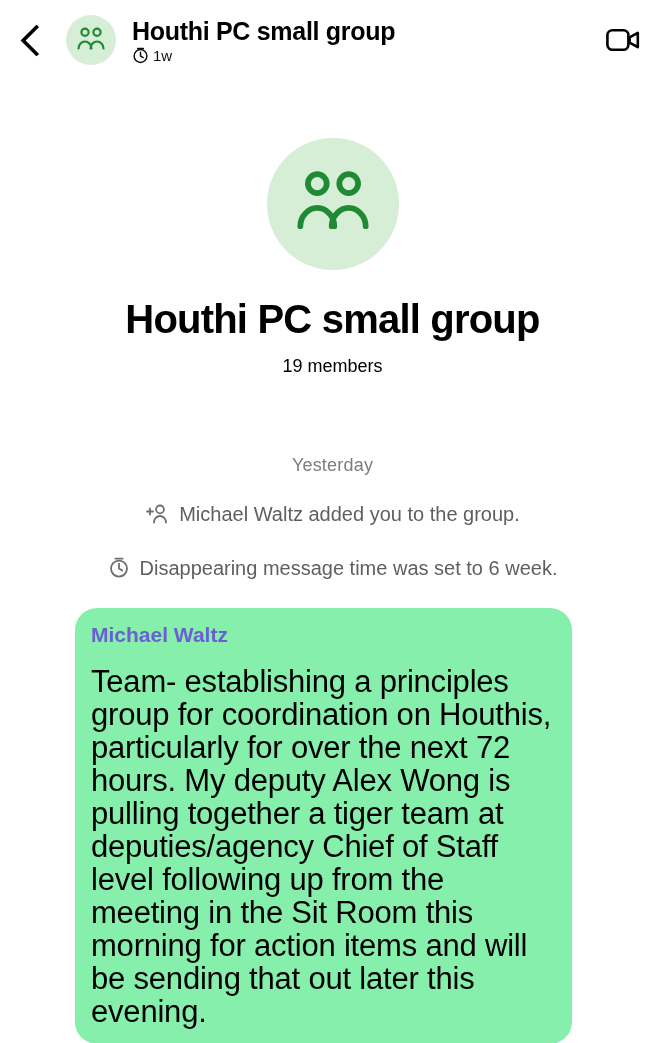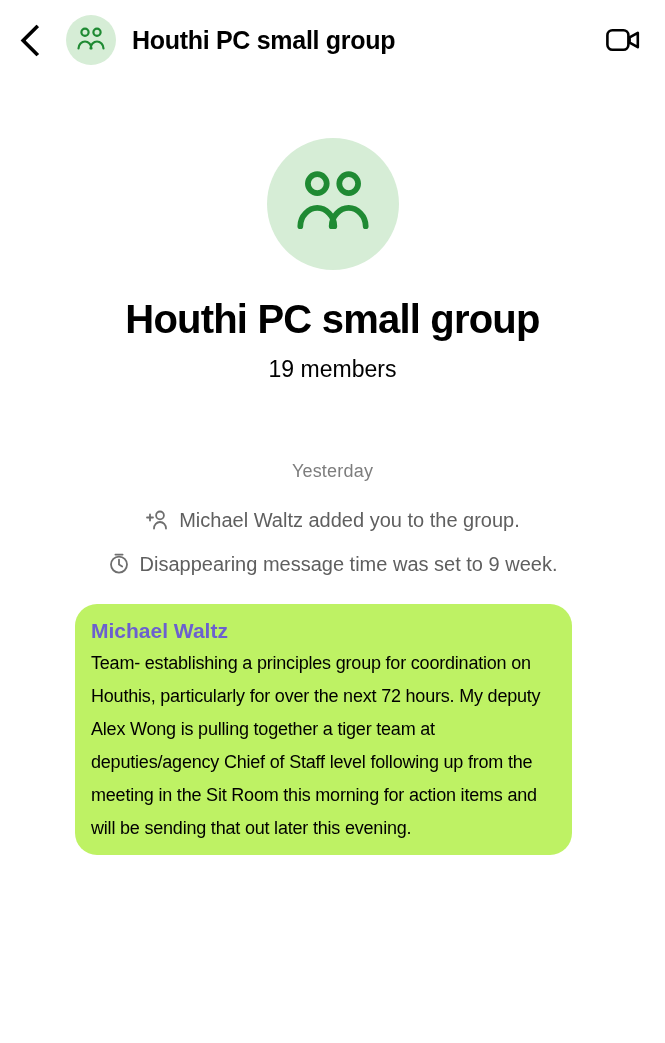--- a/index.html
+++ b/index.html
@@ -106,39 +106,39 @@
   .group-name {
     margin-top: 26px;
     font-size: 40px;
     font-weight: bold;
     letter-spacing: -0.8px;
     text-align: center;
     line-height: 46px;
   }
   .group-members {
     margin-top: 14px;
-    font-size: 23px;
+    font-size: 18px;
     color: #000;
   }
 
   
   .day-label {
     margin-top: 78px;
     text-align: center;
     font-size: 18px;
     font-weight: normal;
     color: #7d7d7d;
     letter-spacing: 0.2px;
   }
 
   .sys-list {
     margin-top: 26px;
     display: flex;
     flex-direction: column;
-    gap: 20px;
+    gap: 30px;
   }
   .sys-row {
     display: flex;
     align-items: center;
     justify-content: center;
     gap: 10px;
     padding: 0 30px;
   }
   .sys-icon {
     flex: 0 0 auto;
@@ -151,33 +151,33 @@
     color: #5f5f5f;
     line-height: 24px;
   }
 
   
   .bubble-wrap {
     margin-top: 28px;
     padding: 0 93px 0 75px;
   }
   .bubble {
-    background: #bef264;
+    background: #86efac;
     border-radius: 22px;
-    padding: 14px 20px 10px 16px;
+    padding: 14px 20px 16px 16px;
   }
   .sender {
     font-size: 21px;
     font-weight: bold;
     color: #6b60cf;
     line-height: 26px;
   }
   .msg-text {
-    margin-top: 3px;
-    font-size: 18px;
+    margin-top: 17px;
+    font-size: 31px;
     line-height: 33px;
     letter-spacing: -0.2px;
     color: #000;
     white-space: pre-wrap;
   }
 </style>
 </head>
 <body>
 
 <div class="topbar">
@@ -190,20 +190,28 @@
     <svg width="30" height="26" viewBox="0 0 30 26">
       <circle cx="9" cy="5.2" r="3.6" fill="none" stroke="#1f8a33" stroke-width="2.2"></circle>
       <circle cx="21" cy="5.2" r="3.6" fill="none" stroke="#1f8a33" stroke-width="2.2"></circle>
       <path d="M2.5 21.5c0-4 3.2-7 6.5-7s6.5 3 6.5 7" fill="none" stroke="#1f8a33" stroke-width="2.2" stroke-linecap="round"></path>
       <path d="M14.5 21.5c0-4 3.2-7 6.5-7s6.5 3 6.5 7" fill="none" stroke="#1f8a33" stroke-width="2.2" stroke-linecap="round"></path>
     </svg>
   </div>
 
   <div class="topbar-text">
     <div class="topbar-title">Houthi PC small group</div>
+    <div class="topbar-sub">
+      <svg width="17" height="17" viewBox="0 0 17 17">
+        <circle cx="8.5" cy="9" r="6.4" fill="none" stroke="#111" stroke-width="1.5"></circle>
+        <path d="M8.5 5.2V9l2.6 1.6" fill="none" stroke="#111" stroke-width="1.5" stroke-linecap="round"></path>
+        <path d="M5.6 1.6h5.8" fill="none" stroke="#111" stroke-width="1.5" stroke-linecap="round"></path>
+      </svg>
+      <span>1w</span>
+    </div>
   </div>
 
   <div class="video-btn">
     <svg width="34" height="26" viewBox="0 0 34 26">
       <rect x="1.4" y="3.2" width="21" height="19.6" rx="5" fill="none" stroke="#000" stroke-width="2.6"></rect>
       <path d="M23.6 10.4l8.2-4.6v14.4l-8.2-4.6z" fill="none" stroke="#000" stroke-width="2.6" stroke-linejoin="round"></path>
     </svg>
   </div>
 </div>
 
@@ -236,21 +244,21 @@
   </div>
 
   <div class="sys-row">
     <span class="sys-icon">
       <svg width="22" height="22" viewBox="0 0 22 22">
         <circle cx="11" cy="11.6" r="8" fill="none" stroke="#6e6e6e" stroke-width="1.8"></circle>
         <path d="M11 6.6v5l3.2 2" fill="none" stroke="#6e6e6e" stroke-width="1.8" stroke-linecap="round"></path>
         <path d="M7.4 1.6h7.2" fill="none" stroke="#6e6e6e" stroke-width="1.8" stroke-linecap="round"></path>
       </svg>
     </span>
-    <span class="sys-text">Disappearing message time was set to 9 week.</span>
+    <span class="sys-text">Disappearing message time was set to 6 week.</span>
   </div>
 
 
 </div>
 
 <div class="bubble-wrap">
   <div class="bubble">
     <div class="sender">Michael Waltz</div>
     <div class="msg-text">Team- establishing a principles group for coordination on Houthis, particularly for over the next 72 hours. My deputy Alex Wong is pulling together a tiger team at deputies/agency Chief of Staff level following up from the meeting in the Sit Room this morning for action items and will be sending that out later this evening.</div>
   </div>

